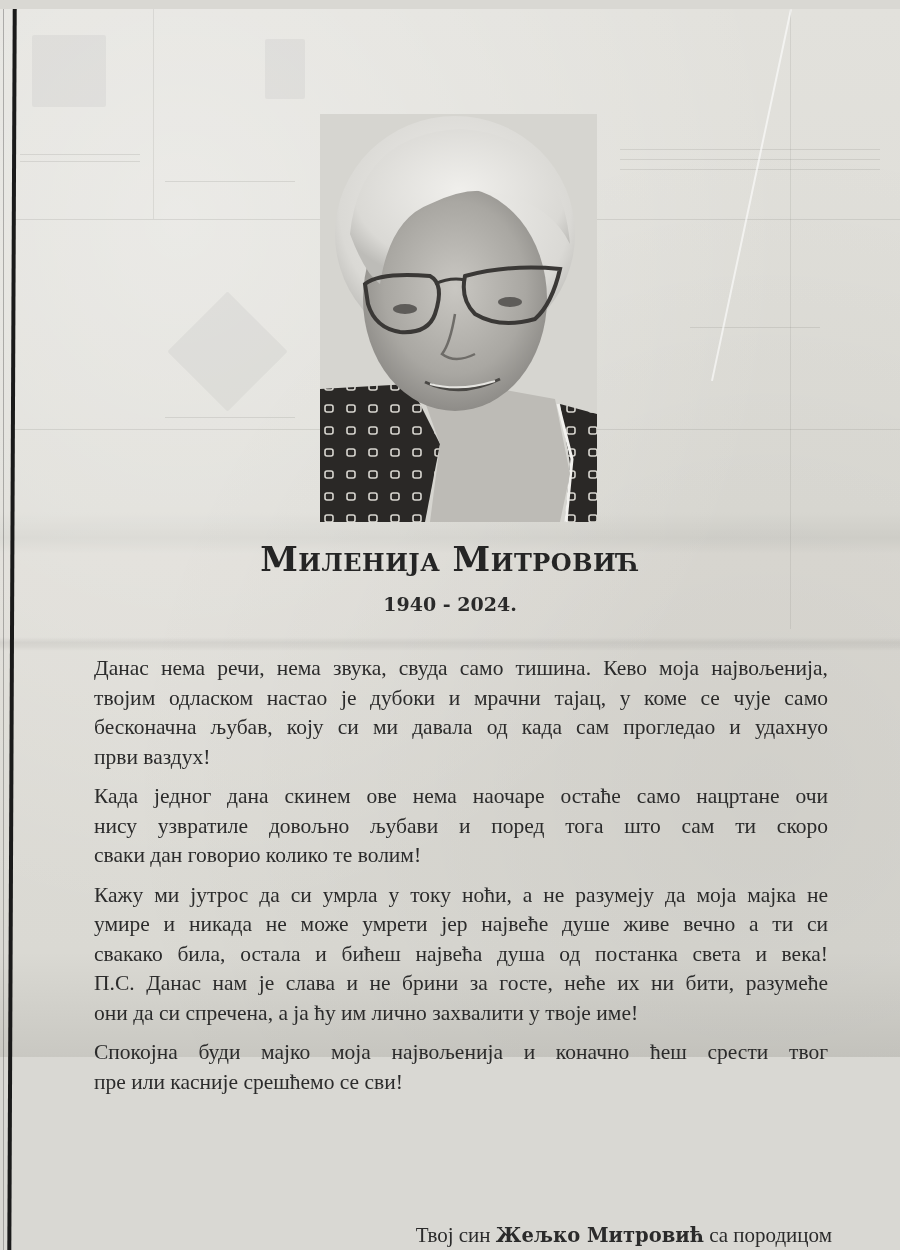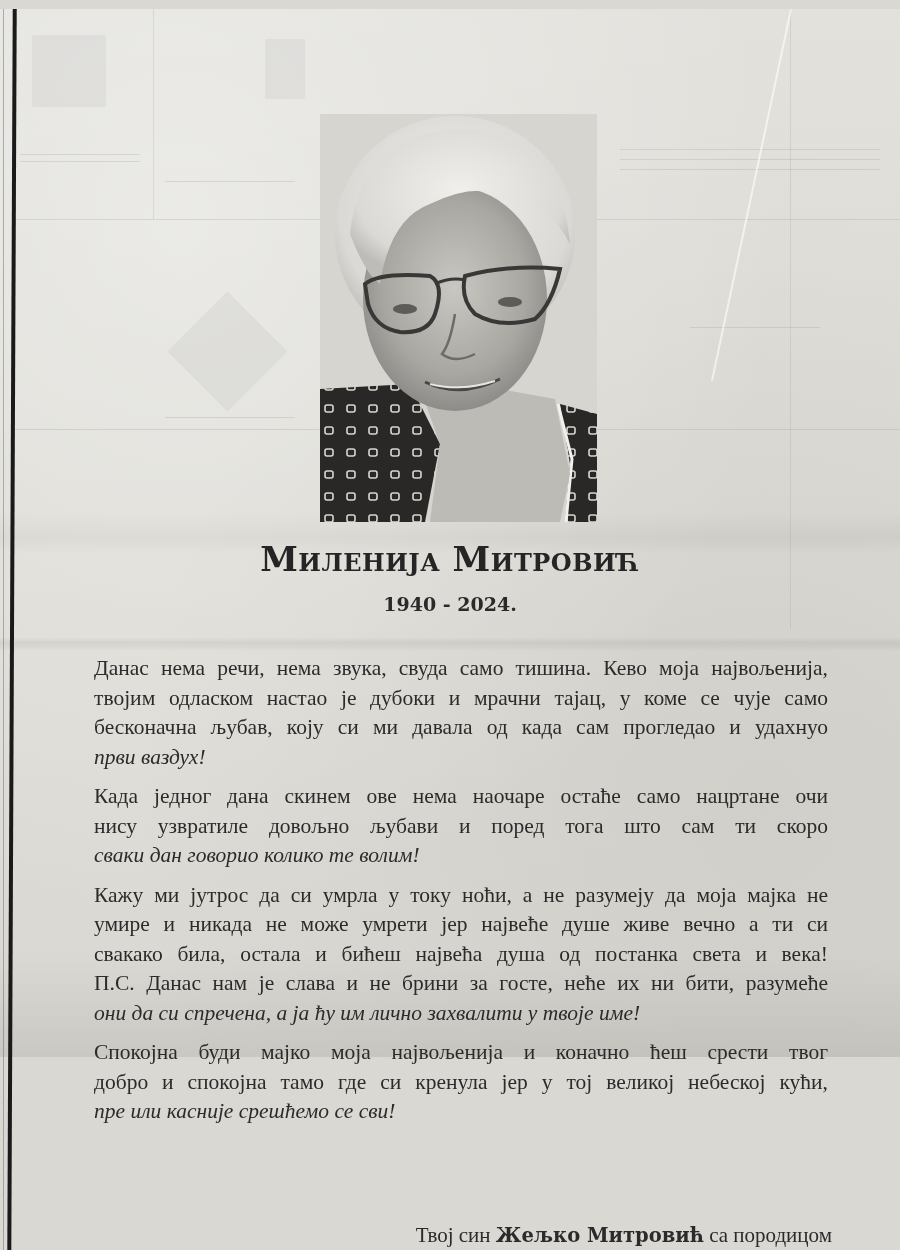--- a/index.html
+++ b/index.html
@@ -110,21 +110,20 @@
     .body-text p {
       margin: 0 6px 10px 0;
     }
     .body-text p span.line {
       display: block;
       text-align: justify;
       text-align-last: justify;
     }
     .body-text p span.line.last {
       text-align-last: left;
-      font-style: italic;
     }
     .signature {
       position: absolute;
       right: 68px; top: 1214px;
       font-family: "Liberation Serif", "DejaVu Serif", serif;
       font-size: 21px;
       color: #2b2b2b;
       margin-left: 40px;
     }
     .signature b {
@@ -223,21 +222,20 @@
     </p>
     <p>
       <span class="line">Кажу ми јутрос да си умрла у току ноћи, а не разумеју да моја мајка не</span>
       <span class="line">умире и никада не може умрети јер највеће душе живе вечно а ти си</span>
       <span class="line">свакако била, остала и бићеш највећа душа од постанка света и века!</span>
       <span class="line">П.С. Данас нам је слава и не брини за госте, неће их ни бити, разумеће</span>
       <span class="line last">они да си спречена, а ја ћу им лично захвалити у твоје име!</span>
     </p>
     <p>
       <span class="line">Спокојна буди мајко моја највољенија и коначно ћеш срести твог</span>
-      <span class="line">добро и спокојна тамо где си кренула јер у тој великој небеској кући,</span>
       <span class="line last">пре или касније срешћемо се сви!</span>
     </p>
   </div>
 
   <div class="signature">
     <span>Твој син</span>
     <b>Жељко Митровић</b>
     <span>са породицом</span>
   </div>
 

